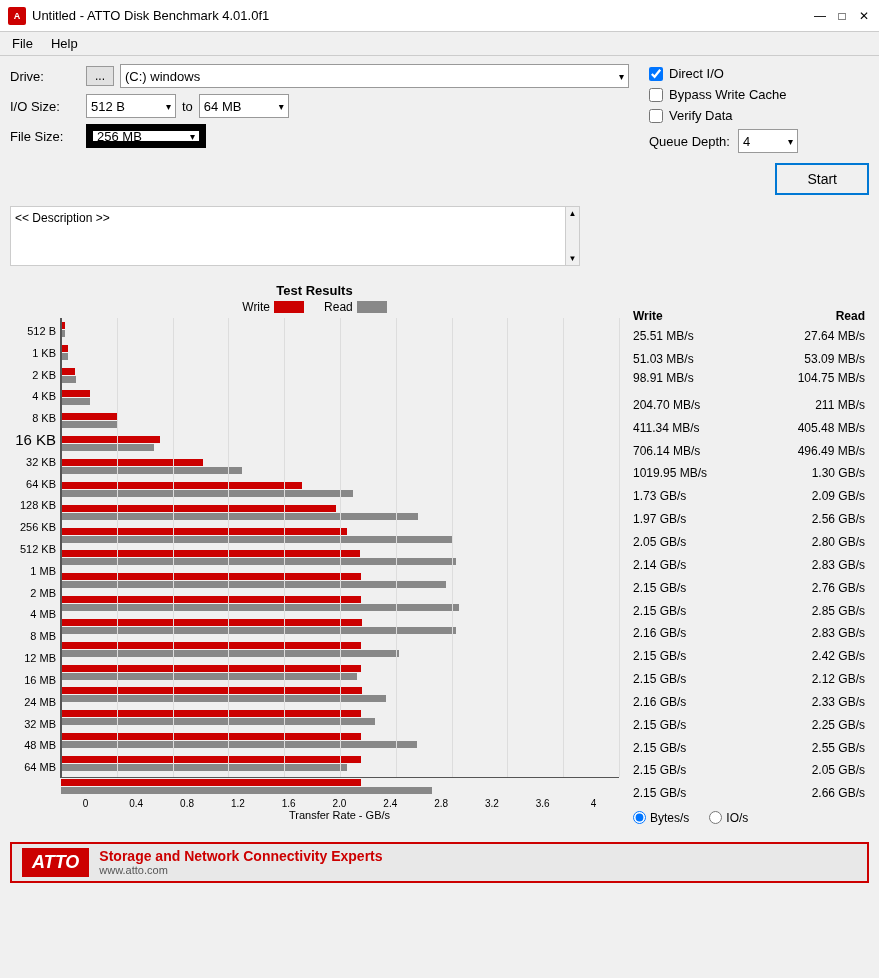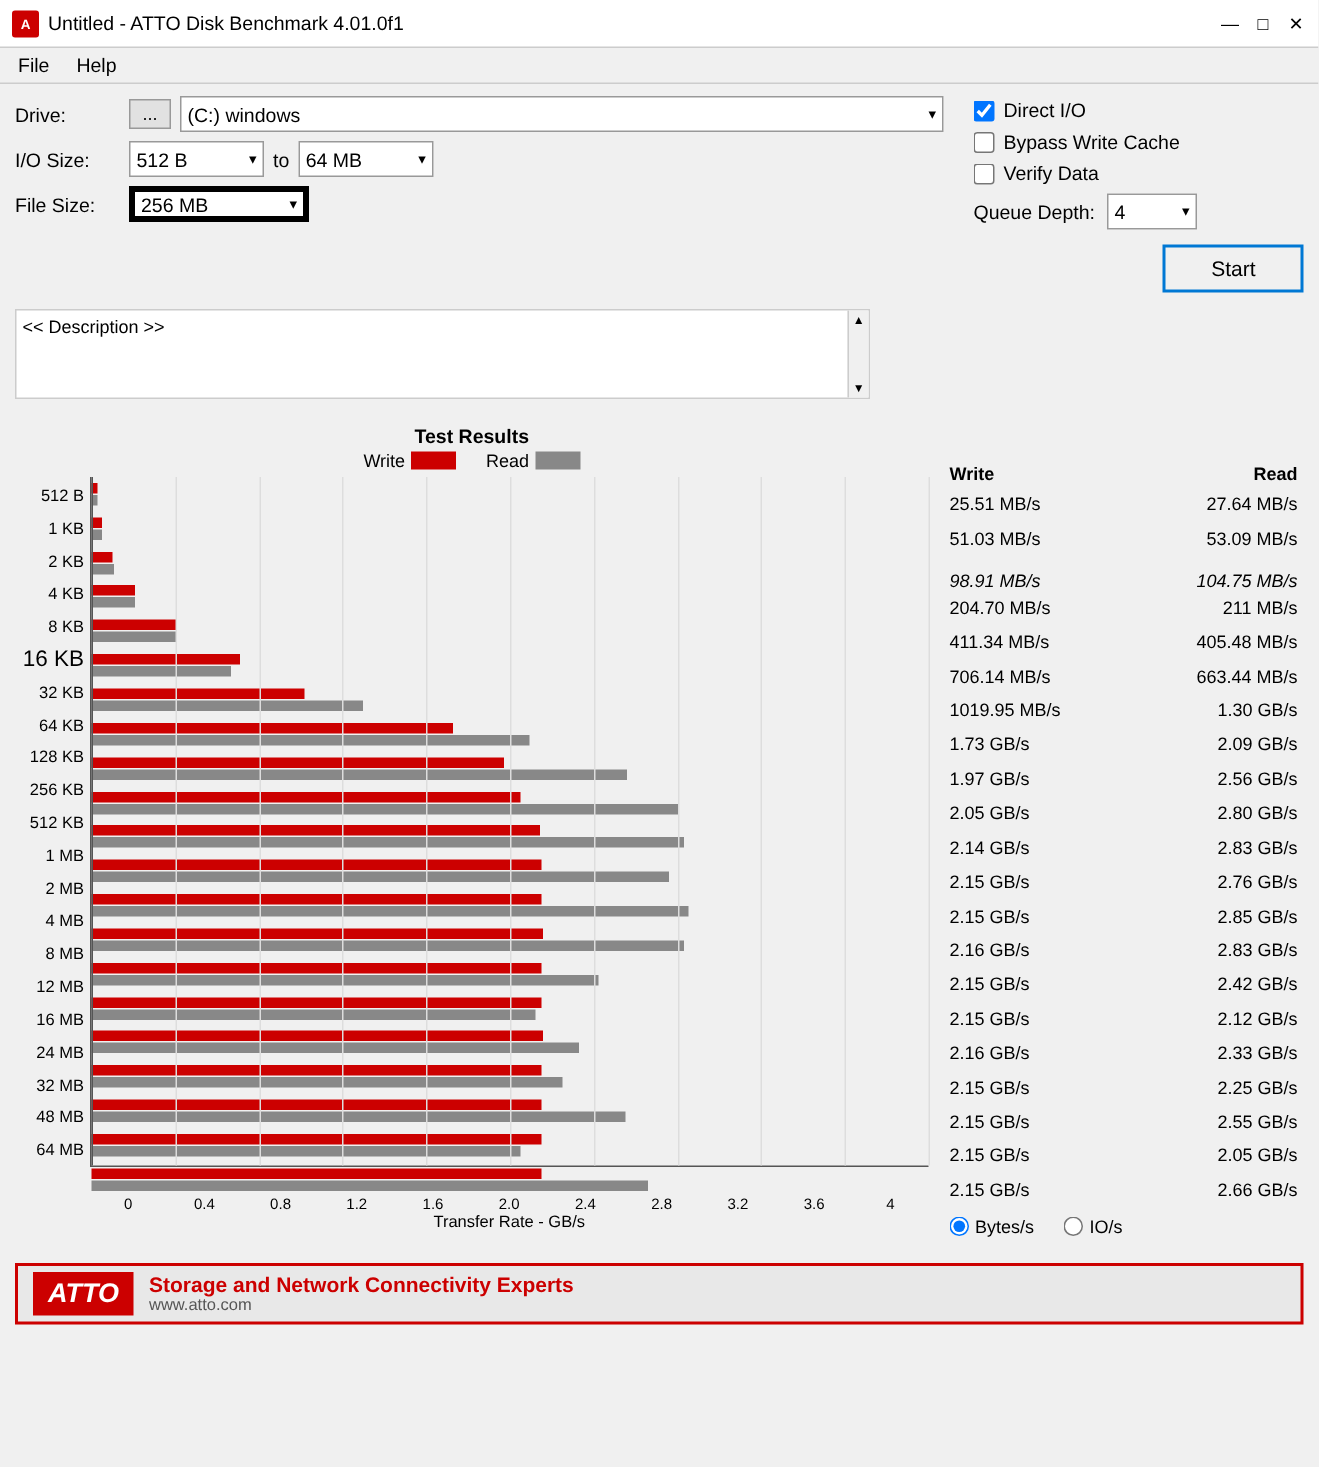--- a/index.html
+++ b/index.html
@@ -117,21 +117,21 @@
       border: 1px solid #999;
       background: white;
       padding: 2px 4px;
       height: 24px;
       display: flex;
       align-items: center;
       justify-content: space-between;
       width: 90px;
     }
     .file-select {
-      border: 4px solid #000000;
+      border: 7px solid #000000;
       background: white;
       padding: 2px 4px;
       height: 24px;
       display: flex;
       align-items: center;
       justify-content: space-between;
       width: 120px;
     }
     .checkbox-row {
       display: flex;
@@ -549,35 +549,35 @@
       </div>
       <div id="results-rows">
           <div style="display: flex; justify-content: space-between; padding: 0px 4px; height: 22.8571px; align-items: center; font-size: 12px;">
             <span>25.51 MB/s</span>
             <span>27.64 MB/s</span>
           </div>
           <div style="display: flex; justify-content: space-between; padding: 0px 4px; height: 22.8571px; align-items: center; font-size: 12px;">
             <span>51.03 MB/s</span>
             <span>53.09 MB/s</span>
           </div>
-          <div style="display: flex; justify-content: space-between; padding: 0px 4px; height: 22.8571px; align-items: flex-end; font-size: 12px; font-style: italic;">
+          <div style="display: flex; justify-content: space-between; padding: 0px 4px; height: 22.8571px; align-items: flex-start; font-size: 12px;">
             <span>98.91 MB/s</span>
             <span>104.75 MB/s</span>
           </div>
           <div style="display: flex; justify-content: space-between; padding: 0px 4px; height: 22.8571px; align-items: center; font-size: 12px;">
             <span>204.70 MB/s</span>
             <span>211 MB/s</span>
           </div>
           <div style="display: flex; justify-content: space-between; padding: 0px 4px; height: 22.8571px; align-items: center; font-size: 12px;">
             <span>411.34 MB/s</span>
             <span>405.48 MB/s</span>
           </div>
           <div style="display: flex; justify-content: space-between; padding: 0px 4px; height: 22.8571px; align-items: center; font-size: 12px;">
             <span>706.14 MB/s</span>
-            <span>663.44 MB/s</span>
+            <span>496.49 MB/s</span>
           </div>
           <div style="display: flex; justify-content: space-between; padding: 0px 4px; height: 22.8571px; align-items: center; font-size: 12px;">
             <span>1019.95 MB/s</span>
             <span>1.30 GB/s</span>
           </div>
           <div style="display: flex; justify-content: space-between; padding: 0px 4px; height: 22.8571px; align-items: center; font-size: 12px;">
             <span>1.73 GB/s</span>
             <span>2.09 GB/s</span>
           </div>
           <div style="display: flex; justify-content: space-between; padding: 0px 4px; height: 22.8571px; align-items: center; font-size: 12px;">

